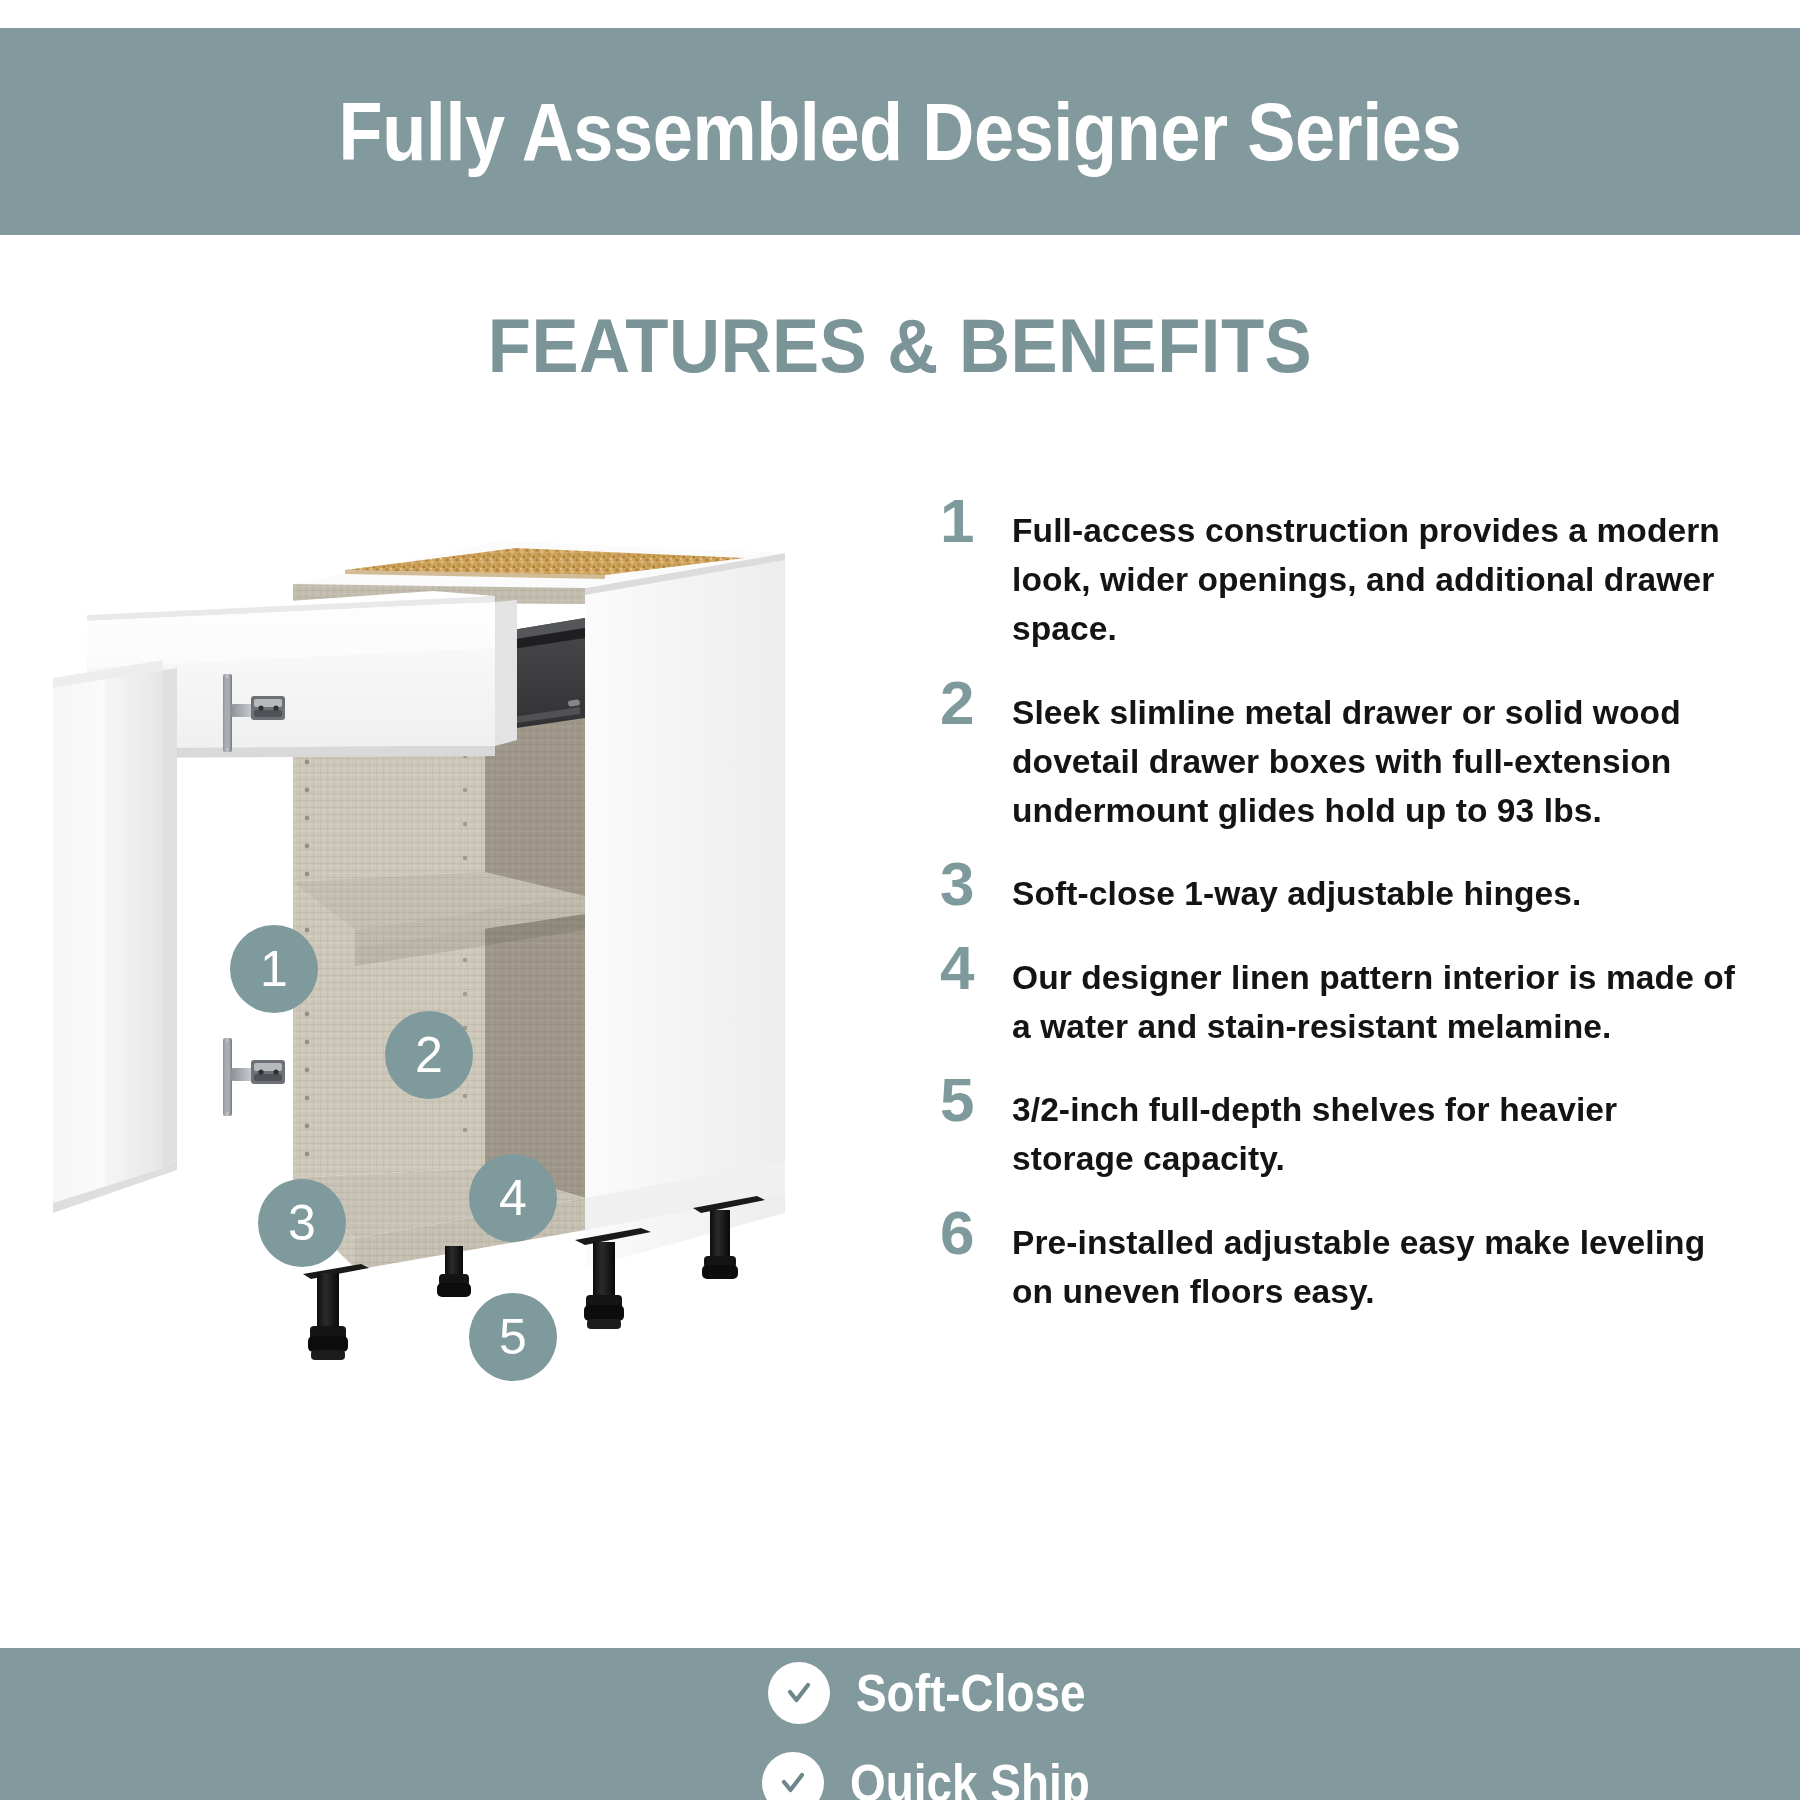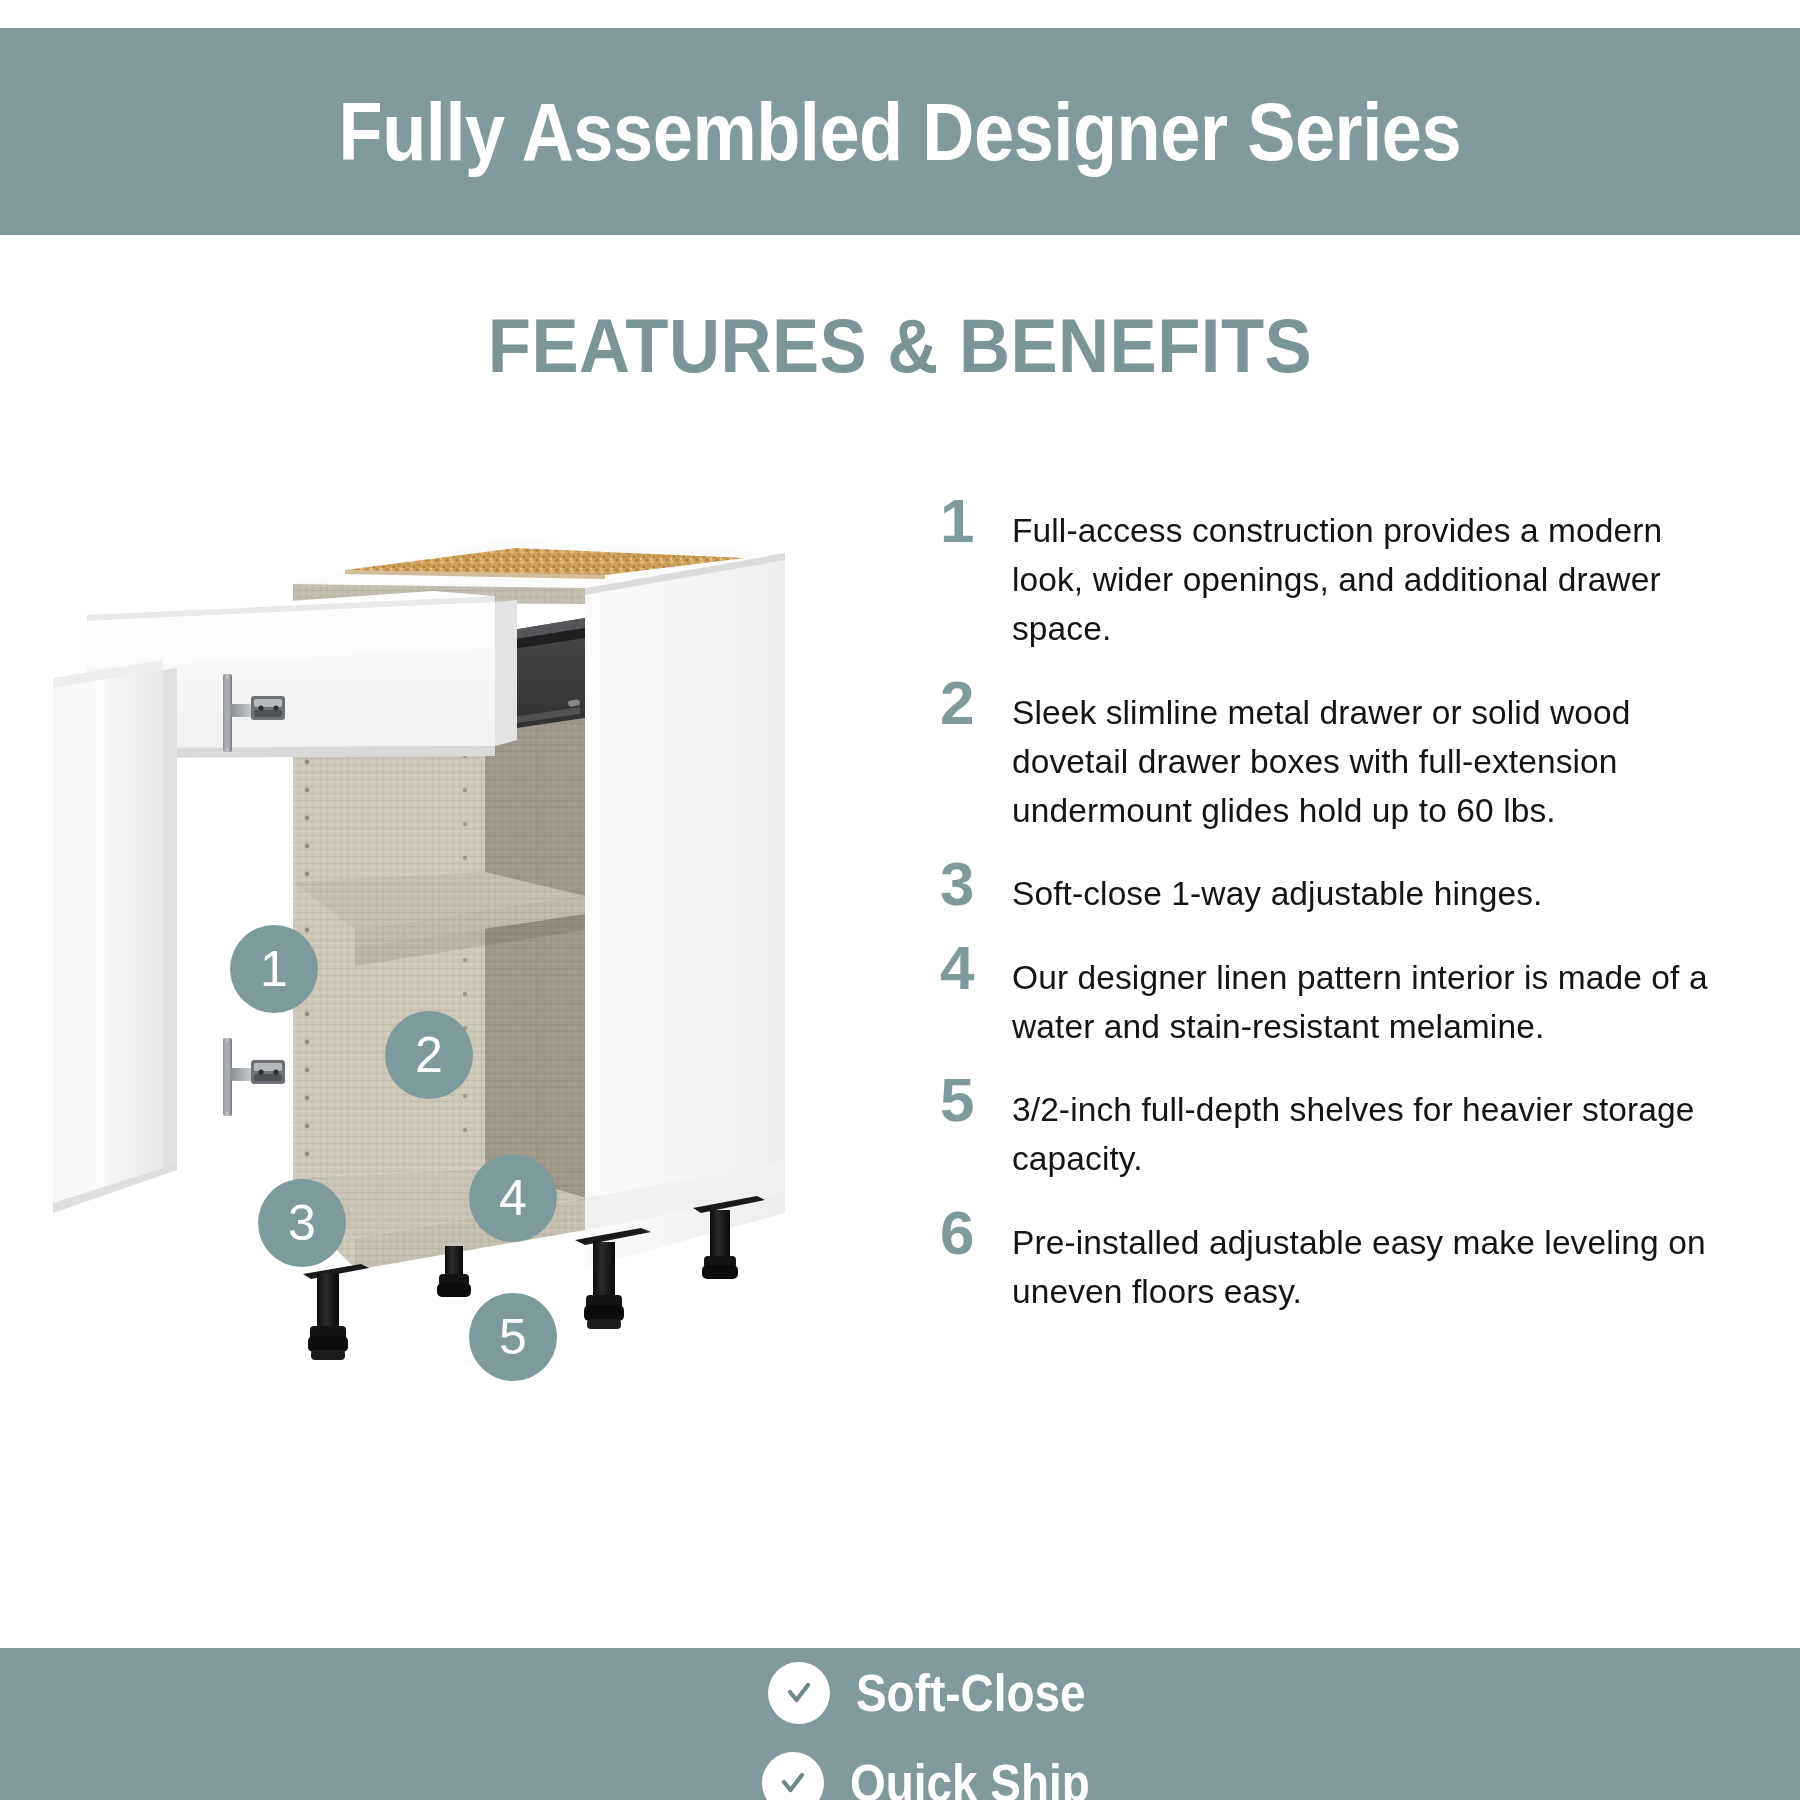--- a/index.html
+++ b/index.html
@@ -89,21 +89,21 @@
     font-weight:bold;
     font-size:62px;
     line-height:0.95;
     text-align:left;
     padding-top:2px;
   }
   .feature-text{
     flex:1 1 auto;
     color:#141414;
     font-family:"Liberation Sans",sans-serif;
-    font-weight:normal;
+    font-weight:bold;
     font-size:33.5px;
     line-height:1.47;
     letter-spacing:0.1px;
     padding-top:16px;
   }
 
   
   .footer{
     position:absolute;left:0;top:1620px;width:1800px;height:180px;
     background:#829a9d;
@@ -401,21 +401,21 @@
 
     <div class="feature-list">
 
       <div class="feature">
         <div class="feature-num">1</div>
         <div class="feature-text">Full-access construction provides a modern look, wider openings, and additional drawer space.</div>
       </div>
 
       <div class="feature">
         <div class="feature-num">2</div>
-        <div class="feature-text">Sleek slimline metal drawer or solid wood dovetail drawer boxes with full-extension undermount glides hold up to 60 lbs.</div>
+        <div class="feature-text">Sleek slimline metal drawer or solid wood dovetail drawer boxes with full-extension undermount glides hold up to 93 lbs.</div>
       </div>
 
       <div class="feature">
         <div class="feature-num">3</div>
         <div class="feature-text">Soft-close 1-way adjustable hinges.</div>
       </div>
 
       <div class="feature">
         <div class="feature-num">4</div>
         <div class="feature-text">Our designer linen pattern interior is made of a water and stain-resistant melamine.</div>

